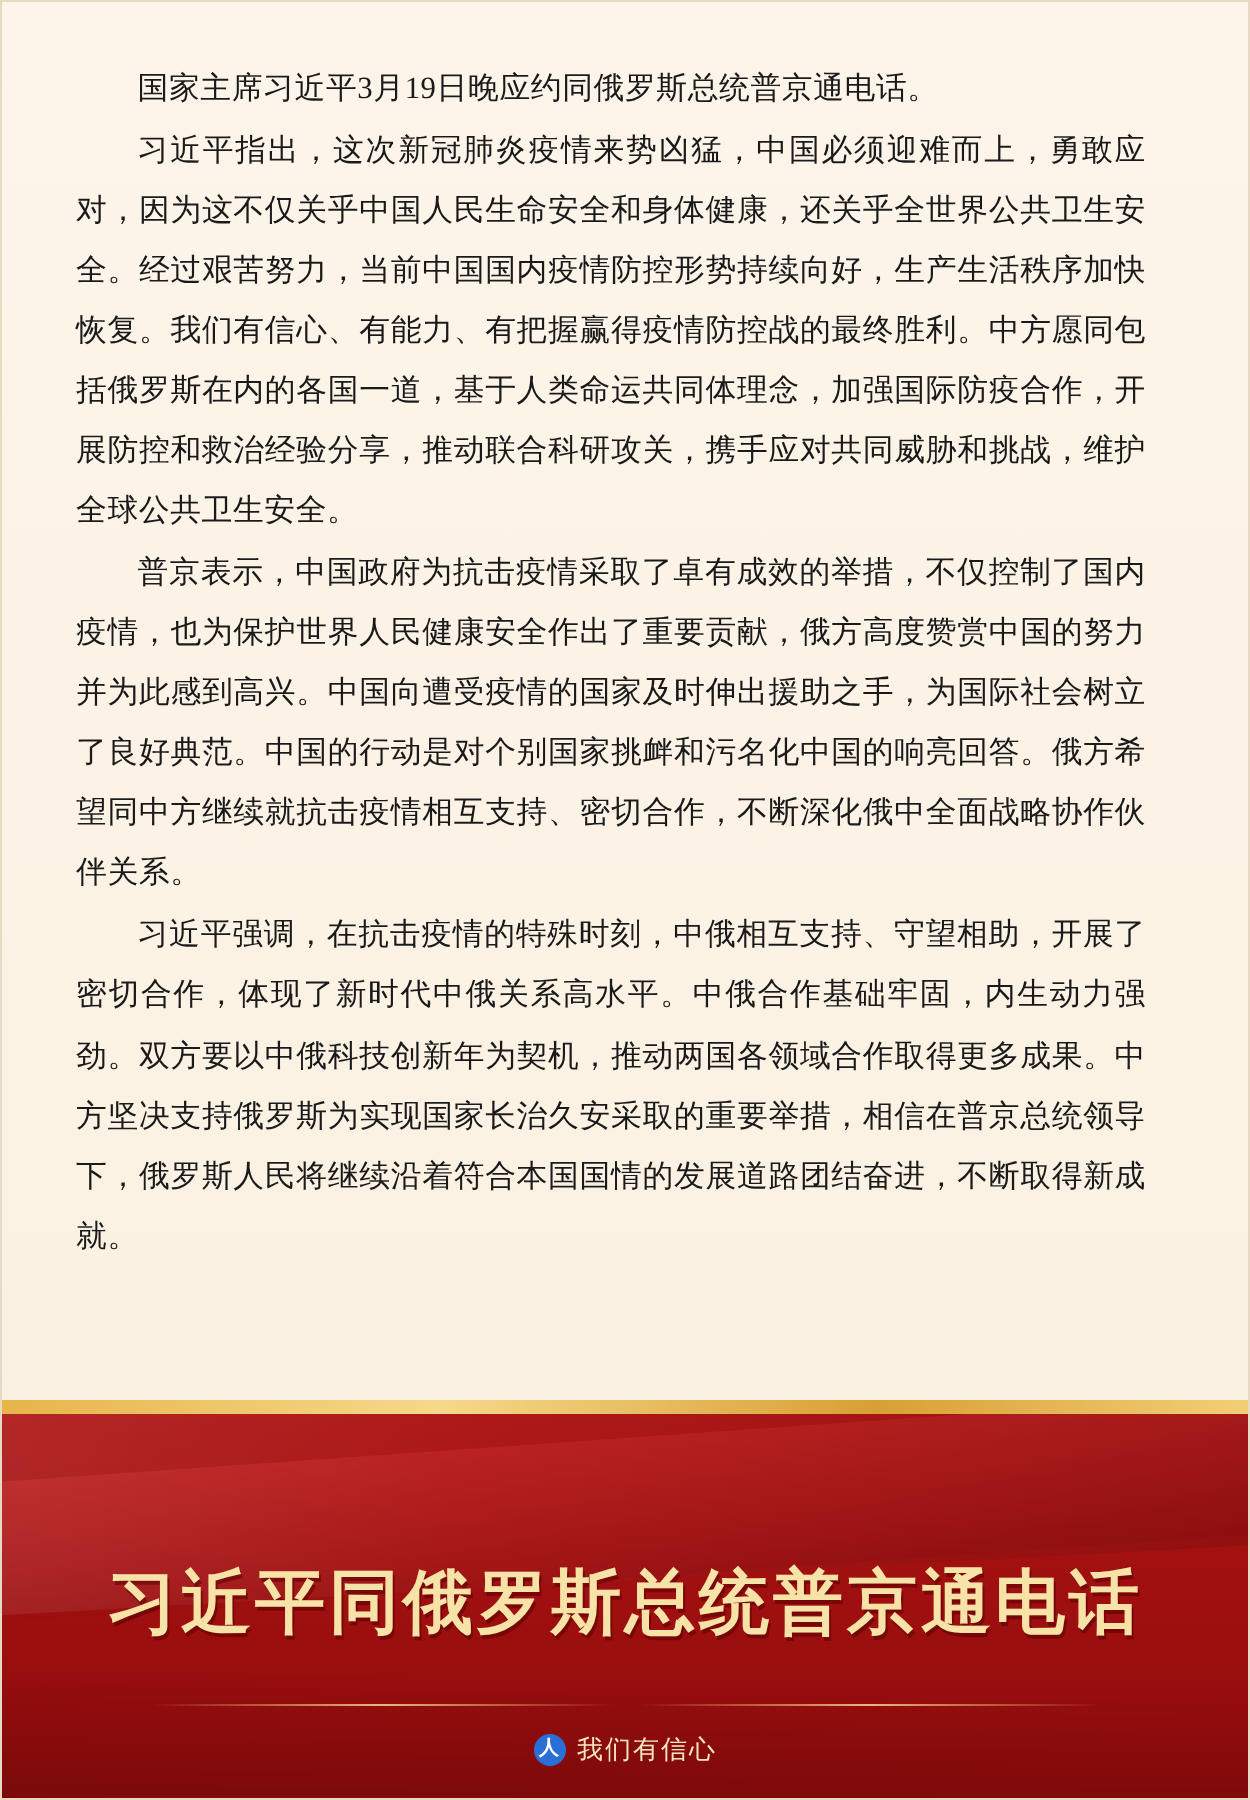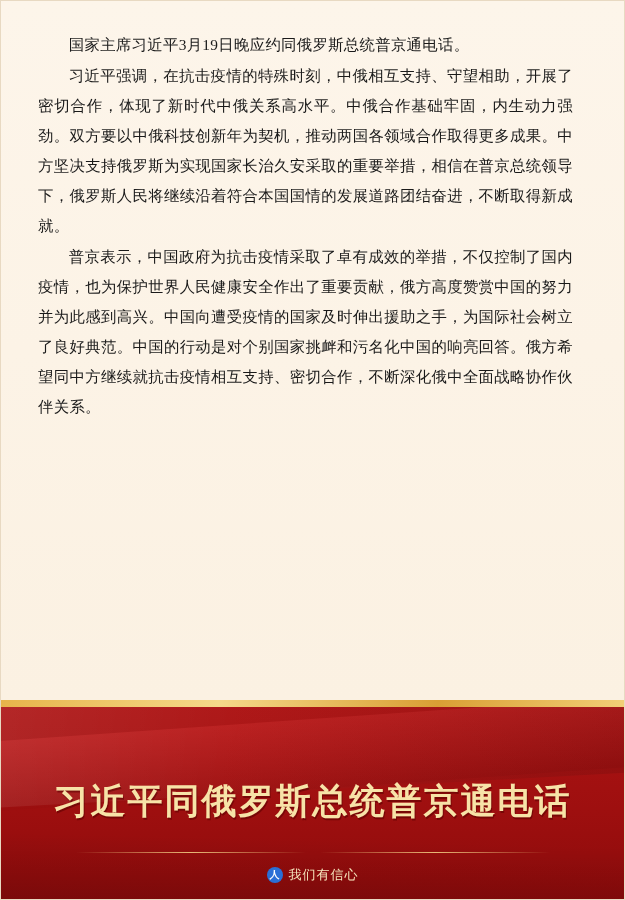--- a/index.html
+++ b/index.html
@@ -167,22 +167,23 @@
   }
 </style>
 </head>
 <body>
 
 <div class="poster">
 
   <div class="body-area">
     <div class="article">
       <p>国家主席习近平3月19日晚应约同俄罗斯总统普京通电话。</p>
+      <p>习近平指出，这次新冠肺炎疫情来势凶猛，中国必须迎难而上，勇敢应对，因为这不仅关乎中国人民生命安全和身体健康，还关乎全世界公共卫生安全。经过艰苦努力，当前中国国内疫情防控形势持续向好，生产生活秩序加快恢复。我们有信心、有能力、有把握赢得疫情防控战的最终胜利。中方愿同包括俄罗斯在内的各国一道，基于人类命运共同体理念，加强国际防疫合作，开展防控和救治经验分享，推动联合科研攻关，携手应对共同威胁和挑战，维护全球公共卫生安全。</p>
+      <p>普京表示，中国政府为抗击疫情采取了卓有成效的举措，不仅控制了国内疫情，也为保护世界人民健康安全作出了重要贡献，俄方高度赞赏中国的努力并为此感到高兴。中国向遭受疫情的国家及时伸出援助之手，为国际社会树立了良好典范。中国的行动是对个别国家挑衅和污名化中国的响亮回答。俄方希望同中方继续就抗击疫情相互支持、密切合作，不断深化俄中全面战略协作伙伴关系。</p>
       <p>习近平强调，在抗击疫情的特殊时刻，中俄相互支持、守望相助，开展了密切合作，体现了新时代中俄关系高水平。中俄合作基础牢固，内生动力强劲。双方要以中俄科技创新年为契机，推动两国各领域合作取得更多成果。中方坚决支持俄罗斯为实现国家长治久安采取的重要举措，相信在普京总统领导下，俄罗斯人民将继续沿着符合本国国情的发展道路团结奋进，不断取得新成就。</p>
-      <p>普京表示，中国政府为抗击疫情采取了卓有成效的举措，不仅控制了国内疫情，也为保护世界人民健康安全作出了重要贡献，俄方高度赞赏中国的努力并为此感到高兴。中国向遭受疫情的国家及时伸出援助之手，为国际社会树立了良好典范。中国的行动是对个别国家挑衅和污名化中国的响亮回答。俄方希望同中方继续就抗击疫情相互支持、密切合作，不断深化俄中全面战略协作伙伴关系。</p>
     </div>
   </div>
 
   <div class="banner">
     <div class="banner-bg"></div>
     <div class="banner-wave"></div>
     <div class="banner-sheen"></div>
     <div class="banner-dark"></div>
     <div class="gold-strip"></div>
 

